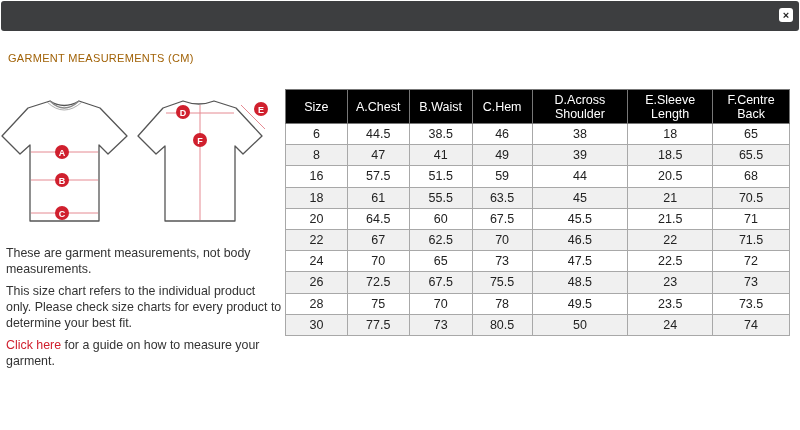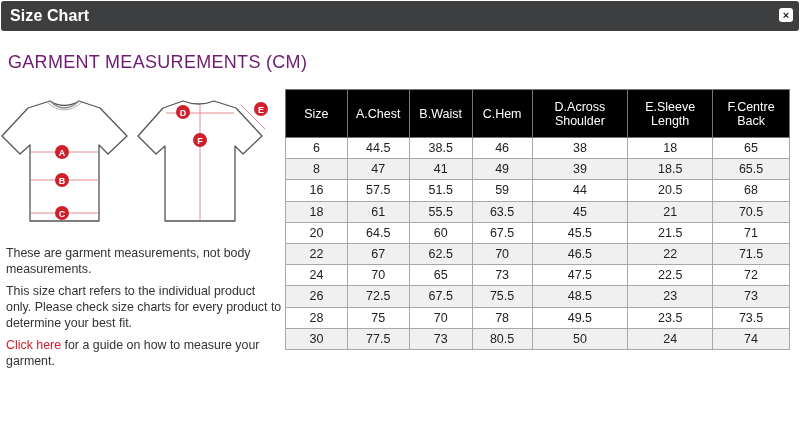--- a/index.html
+++ b/index.html
@@ -15,51 +15,50 @@
     font-size: 16px; font-weight: bold; letter-spacing: 0.1px;
   }
   .close-btn {
     position: absolute; right: 6px; top: 7px; width: 14px; height: 14px;
     background: #ffffff; border-radius: 3px; color: #222;
     font-size: 11px; font-weight: bold; line-height: 14px; text-align: center;
     cursor: pointer;
   }
 
   .section-heading {
-    position: absolute; left: 8px; top: 52px; font-size: 18px; color: #701a75;
+    position: absolute; left: 8px; top: 52px; font-size: 11px; color: #a16207;
     letter-spacing: 0.3px;
   }
 
   .diagram { position: absolute; left: 0; top: 96px; width: 280px; height: 134px; }
 
   .notes { position: absolute; left: 6px; top: 245px; width: 276px; font-size: 12.4px; line-height: 16px; color: #333; }
   .notes p { margin-bottom: 6px; }
   .notes .link { color: #d0202e; cursor: pointer; }
 
   table.size-table {
     position: absolute; left: 285px; top: 89px; width: 505px;
     border-collapse: collapse; font-size: 12.5px; color: #222;
   }
   table.size-table th {
     background: #000000; color: #ffffff; font-weight: normal;
-    height: 48px; line-height: 14px; text-align: center; vertical-align: middle;
+    height: 34px; line-height: 14px; text-align: center; vertical-align: middle;
     border: 1px solid #777; padding: 0 2px; font-size: 12.5px;
   }
   table.size-table td {
     height: 21.2px; text-align: center; border: 1px solid #a8a8a8;
     padding: 0; line-height: 20px;
   }
   table.size-table tbody tr:nth-child(odd) td { background: #ffffff; }
   table.size-table tbody tr:nth-child(even) td { background: #f0f0f0; }
 </style>
 </head>
 <body>
 
 <div class="titlebar">
-  <span class="title">Size Chart</span>
   <div class="close-btn">
     <span>×</span>
   </div>
 </div>
 
 <div class="section-heading">GARMENT MEASUREMENTS (CM)</div>
 
 <svg class="diagram" viewBox="0 0 280 134" width="280" height="134">
 
   <g fill="#ffffff" stroke="#555" stroke-width="1.3" stroke-linejoin="round">

